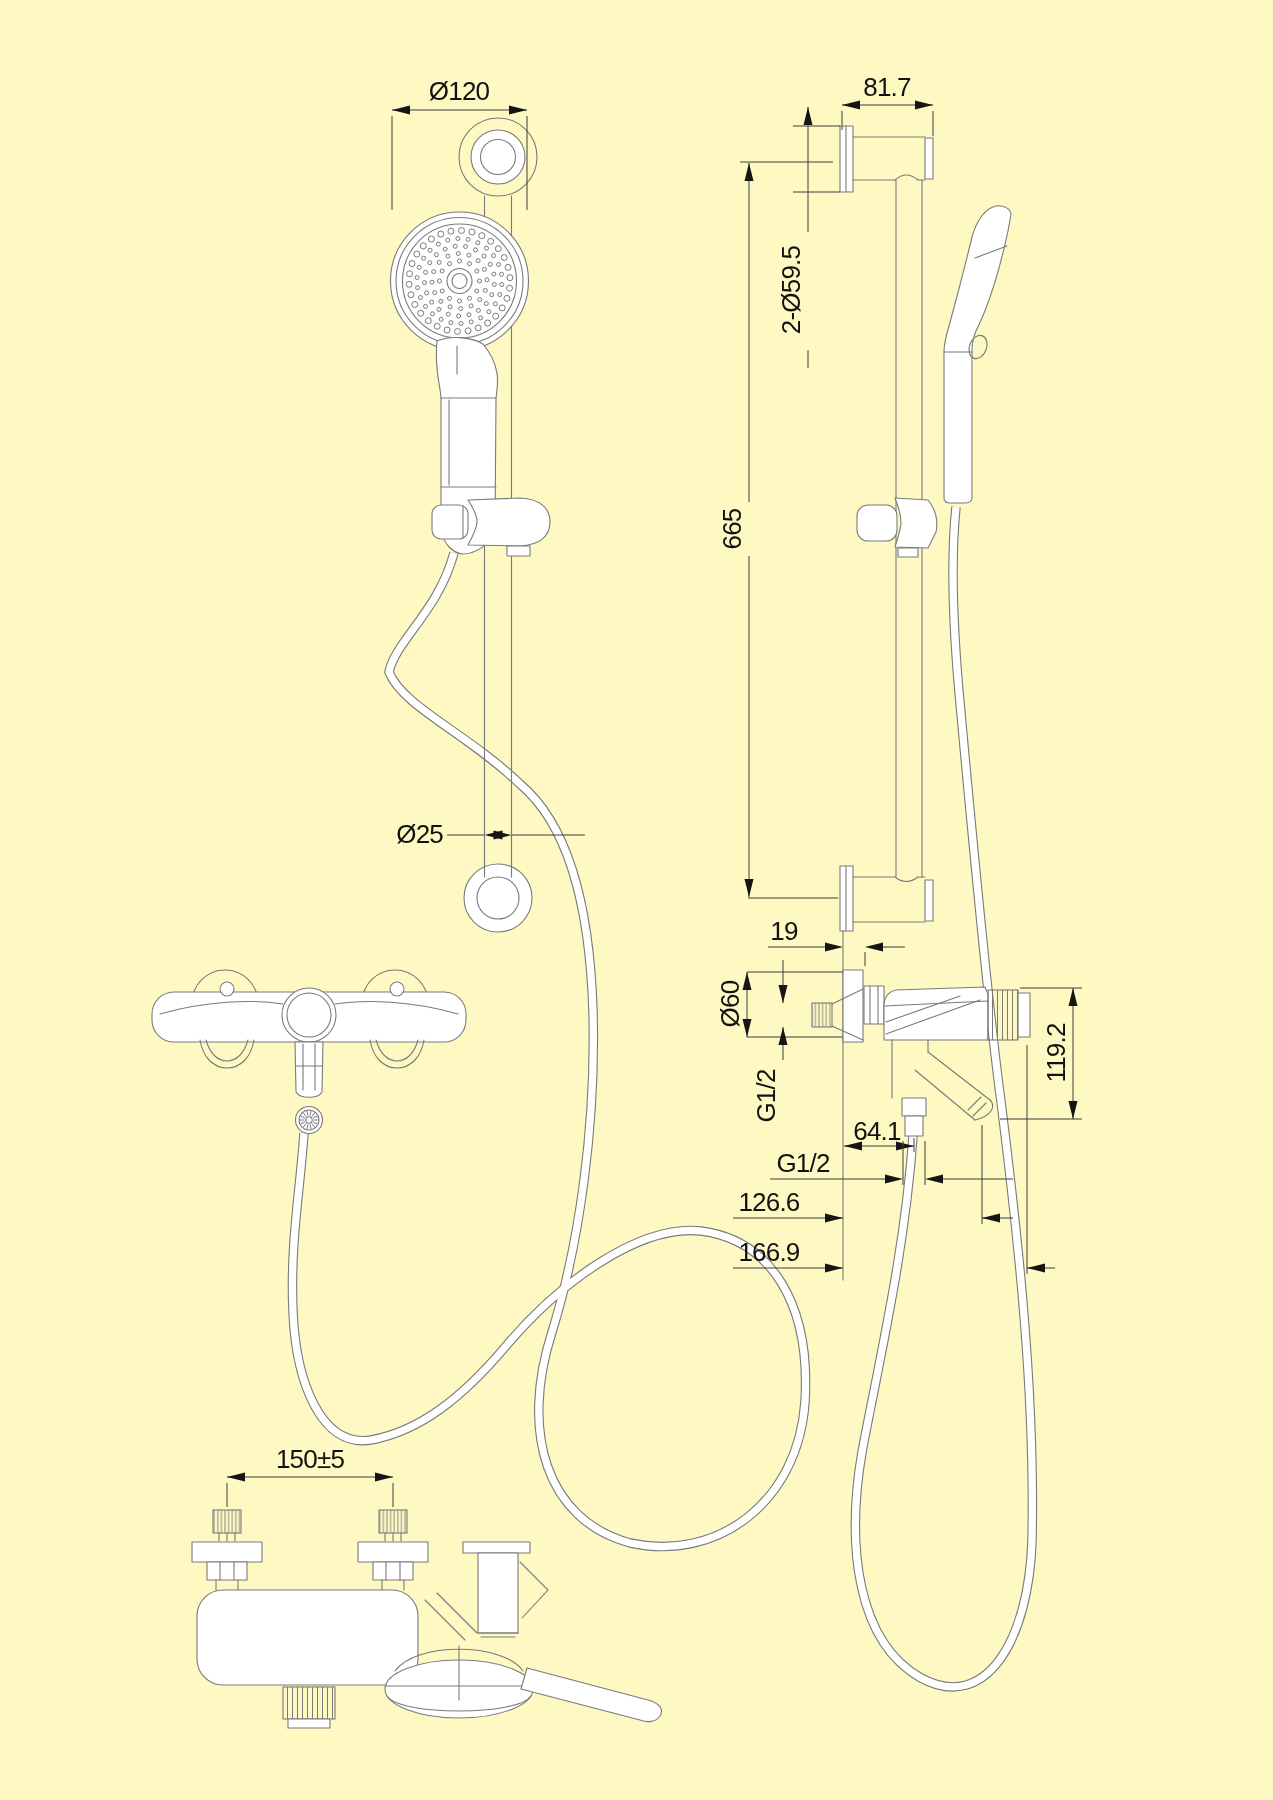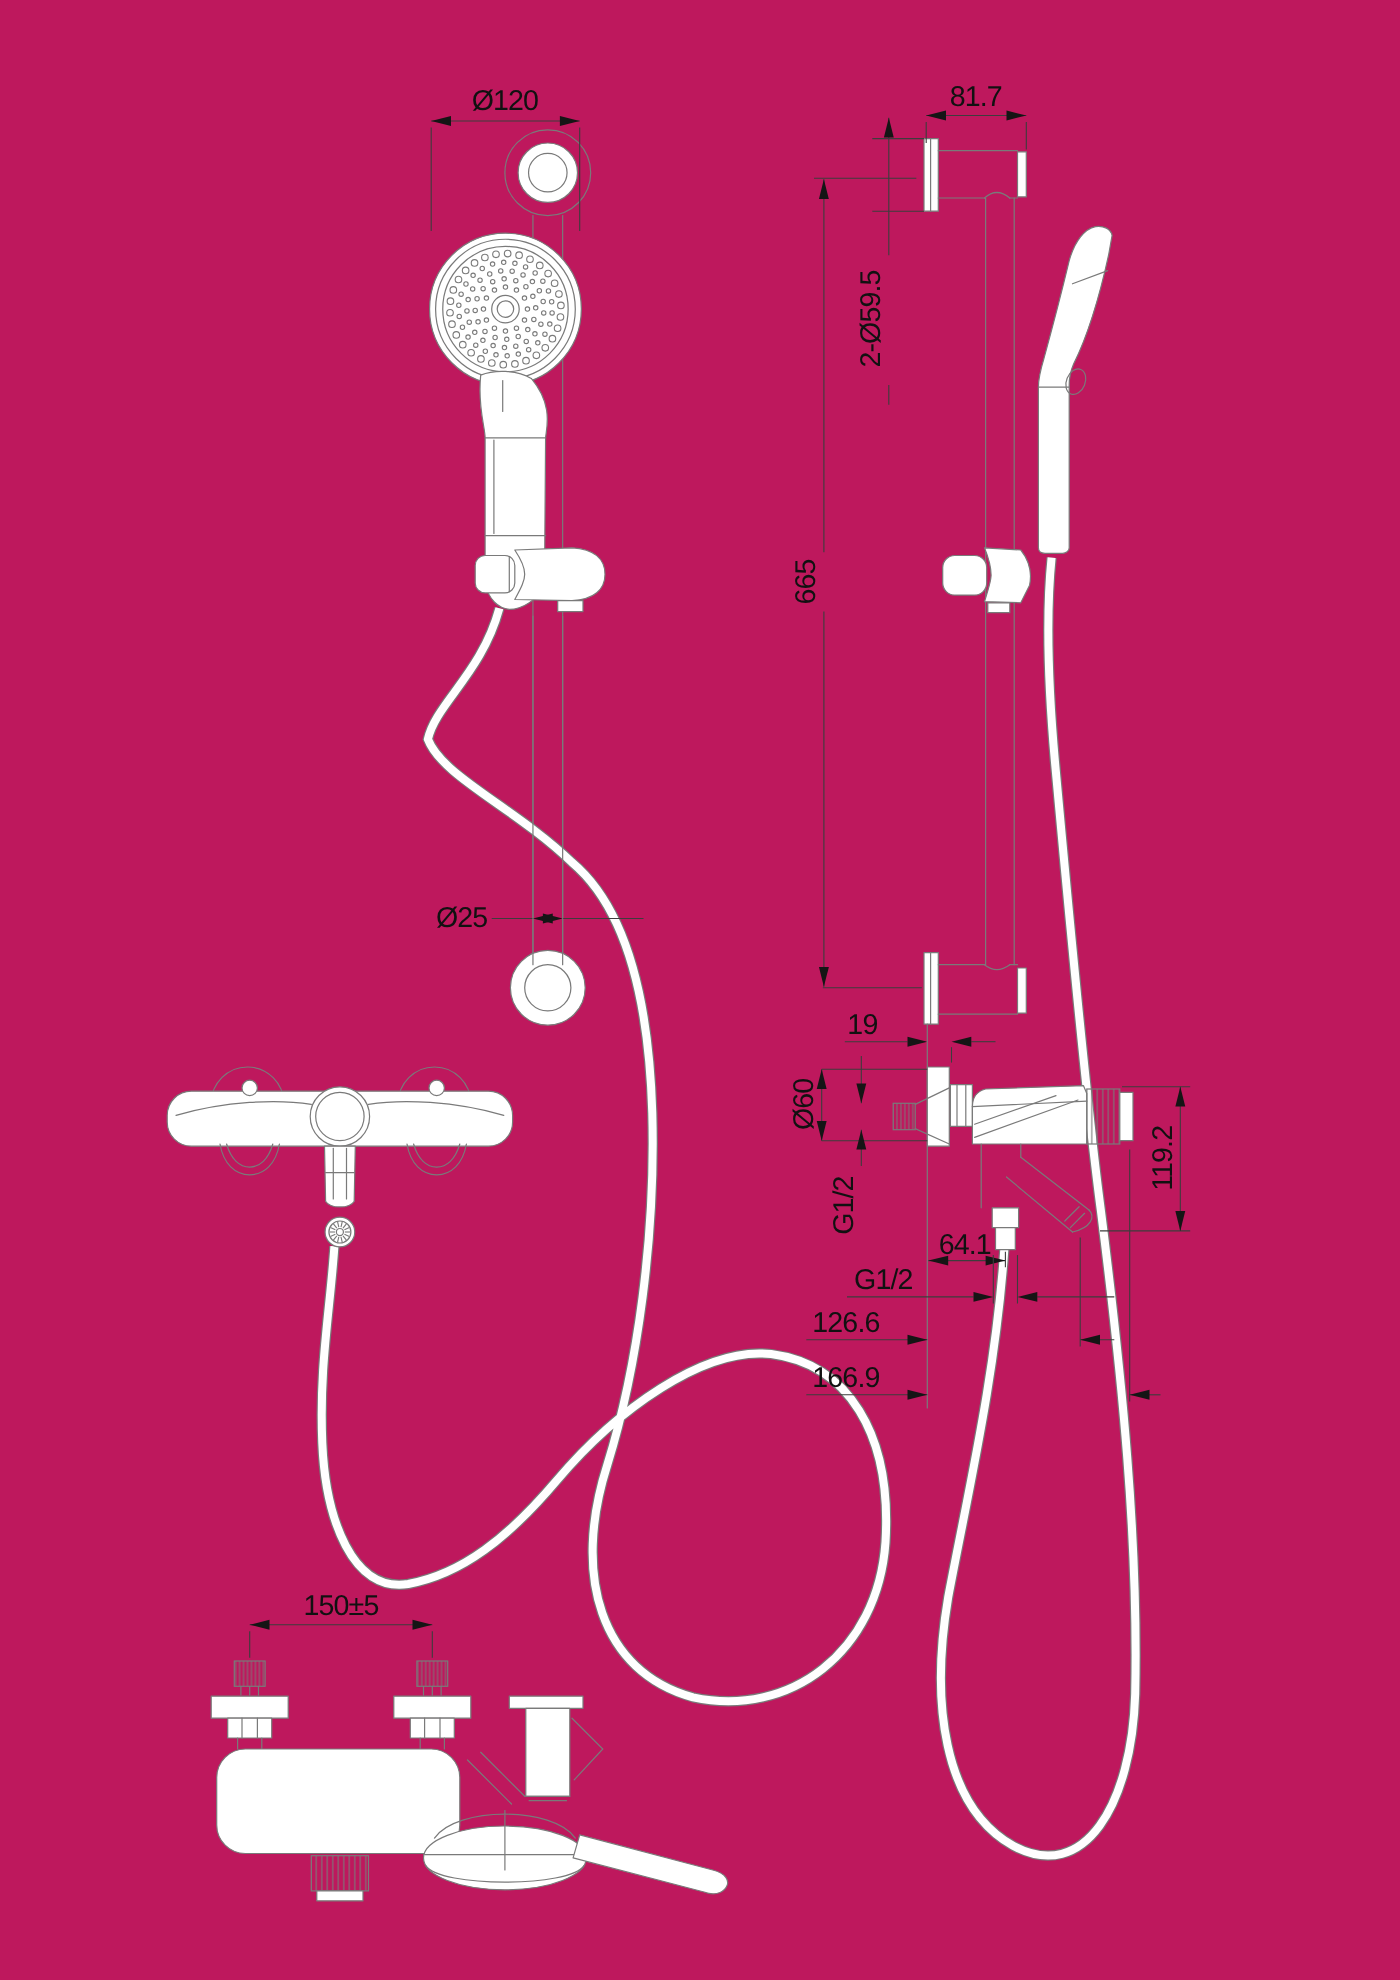--- a/index.html
+++ b/index.html
@@ -1,16 +1,16 @@
 <!DOCTYPE html>
 <html><head>
 <meta charset="utf-8">
 <style>
   html,body{margin:0;padding:0;background:#ffffff;}
-  #page{position:relative;width:1273px;height:1800px;background:#be185d;overflow:hidden;
+  #page{position:relative;width:1273px;height:1800px;background:#fef9c3;overflow:hidden;
         font-family:"Liberation Sans", sans-serif;}
   .geo{stroke:#7a7a7a;fill:none;stroke-width:1.1;stroke-linecap:round;}
   .geow{stroke:#7a7a7a;fill:#ffffff;stroke-width:1.1;stroke-linejoin:round;}
   .geof{stroke:#7a7a7a;fill:#ffffff;stroke-width:1.1;}
   .dim{stroke:#3d3d3d;fill:none;stroke-width:1;}
   .arr{fill:#151515;stroke:none;}
   .hose{stroke:#7a7a7a;fill:none;stroke-width:9.5;}
   .hosecore{stroke:#ffffff;fill:none;stroke-width:7.3;}
   text.dimtxt{font-family:"Liberation Sans", sans-serif;font-size:26px;fill:#111111;letter-spacing:-0.8px;}
 </style>

